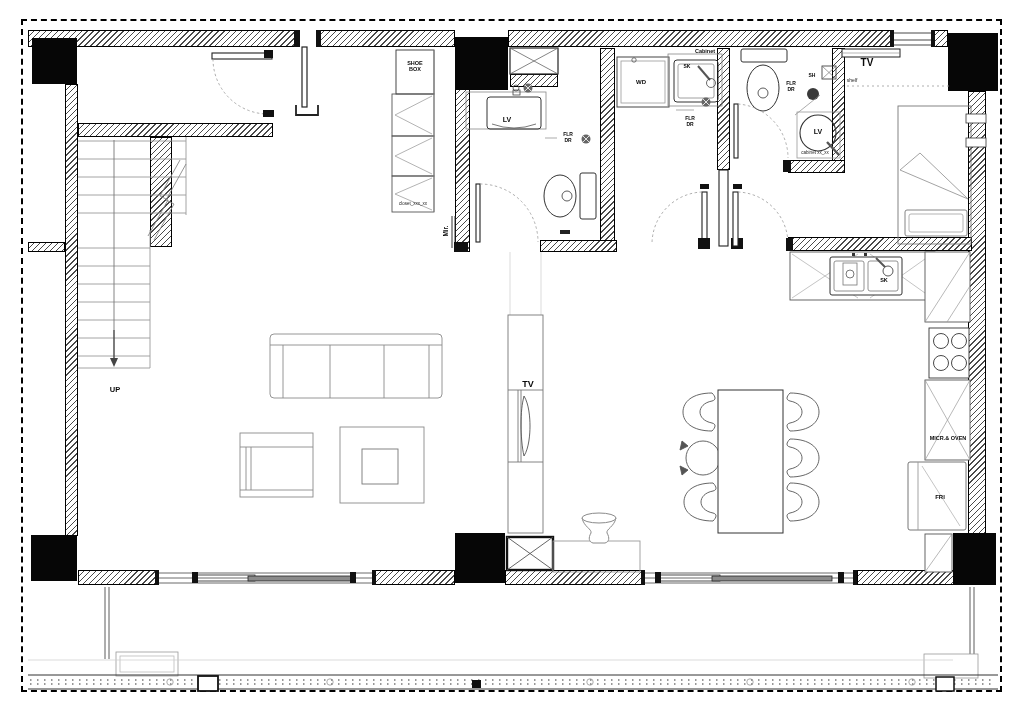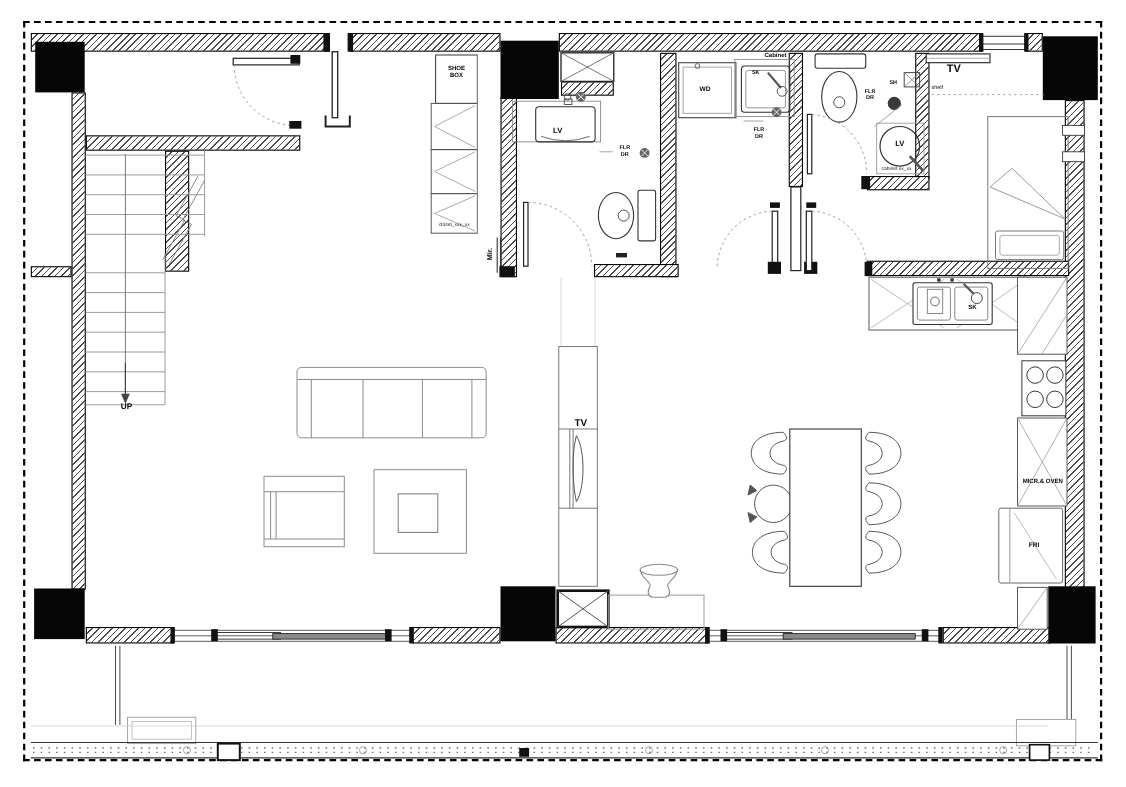--- a/index.html
+++ b/index.html
@@ -330,19 +330,19 @@
   <div class="lbl" style="left:641px;top:82px;font-size:6px">WD</div>
   <div class="lbl" style="left:687px;top:67px;font-size:5px">SK</div>
   <div class="lbl" style="left:705px;top:51px;font-size:5.5px">Cabinet</div>
   <div class="lbl" style="left:690px;top:122px;font-size:5px;width:15px">FLR DR</div>
   <div class="lbl" style="left:791px;top:87px;font-size:5px;width:15px">FLR DR</div>
   <div class="lbl" style="left:812px;top:76px;font-size:5px">SH</div>
   <div class="lbl" style="left:818px;top:132px;font-size:7px">LV</div>
   <div class="lbl thin" style="left:815px;top:153px;font-size:4.5px;white-space:nowrap">cabinet xx_xx</div>
   <div class="lbl" style="left:867px;top:63px;font-size:10px">TV</div>
   <div class="lbl thin" style="left:852px;top:81px;font-size:5px">shelf</div>
-  <div class="lbl" style="left:115px;top:370px;font-size:7.5px">UP</div>
+  <div class="lbl" style="left:115px;top:390px;font-size:7.5px">UP</div>
   <div class="lbl" style="left:528px;top:384px;font-size:9px">TV</div>
   <div class="lbl" style="left:884px;top:280px;font-size:5.5px">SK</div>
   <div class="lbl" style="left:948px;top:438px;font-size:5.5px;white-space:nowrap">MICR.&amp; OVEN</div>
   <div class="lbl" style="left:940px;top:497px;font-size:6px">FRI</div>
 
 </div>
 
 </body></html>

